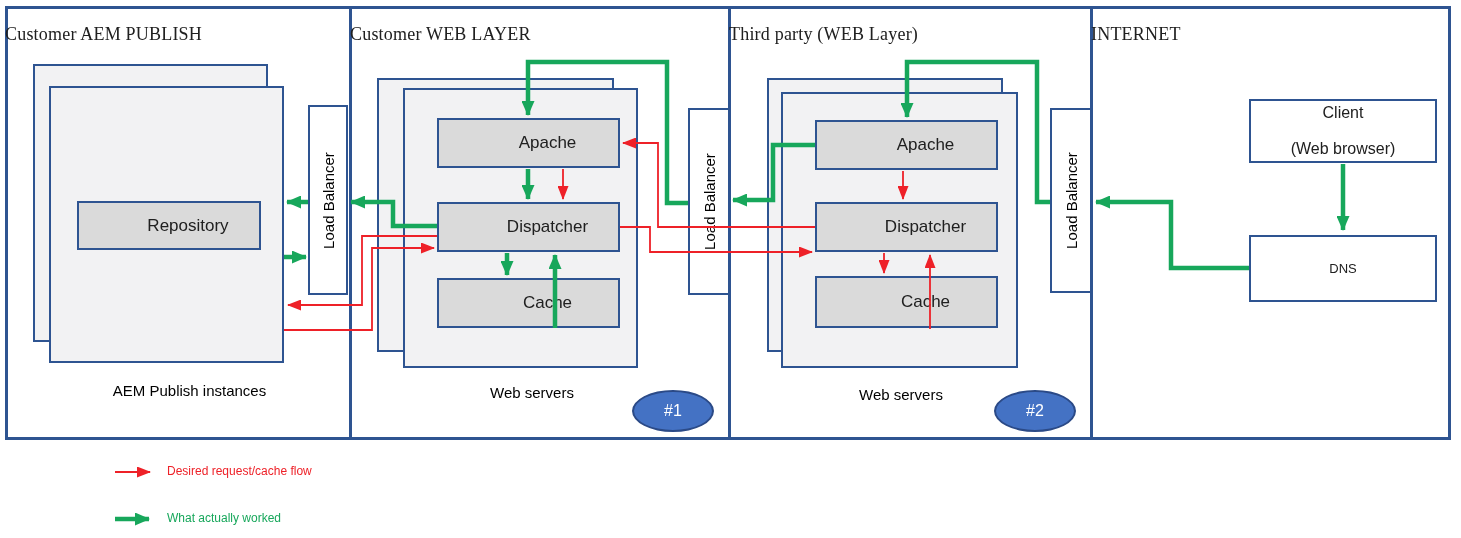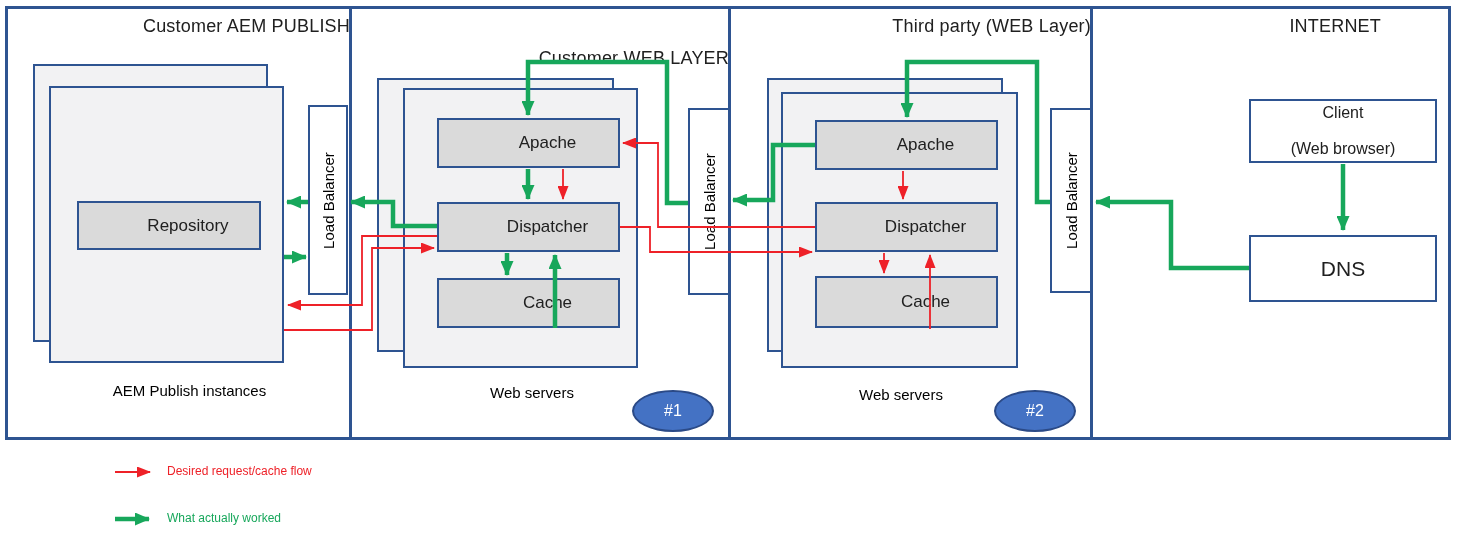--- a/index.html
+++ b/index.html
@@ -12,29 +12,29 @@
     --badge-border:#2b4a87;
     --text:#202020;
   }
   *{box-sizing:border-box;margin:0;padding:0;}
   body{background:#ffffff;font-family:"Liberation Sans",sans-serif;color:var(--text);}
   .canvas{position:relative;width:1461px;height:538px;background:#fff;overflow:hidden;}
 
   .outer{position:absolute;left:5px;top:6px;width:1446px;height:434px;border:3px solid var(--border-blue);z-index:1;}
   .divider{position:absolute;top:6px;height:434px;width:3px;background:var(--border-blue);z-index:2;}
 
-  .sec-title{position:absolute;top:16px;text-align:right;font-size:18px;color:var(--text);z-index:3;letter-spacing:.2px;}
+  .sec-title{position:absolute;top:24px;text-align:left;font-size:18px;color:var(--text);z-index:3;letter-spacing:.2px;font-family:Liberation Serif, serif;}
 
   .page{position:absolute;background:var(--page-fill);border:2px solid var(--border-blue);z-index:3;}
 
   .node{position:absolute;background:var(--node-fill);border:2px solid var(--border-blue);
         display:flex;align-items:center;justify-content:center;font-size:17px;z-index:5;padding-left:38px;}
 
   .plain{position:absolute;background:#fff;border:2px solid var(--border-blue);
-        display:flex;align-items:center;justify-content:center;font-size:21px;z-index:5;}
+        display:flex;align-items:center;justify-content:center;font-size:13px;z-index:5;}
 
   .lb{position:absolute;background:#fff;border:2px solid var(--border-blue);
       display:flex;align-items:center;justify-content:center;z-index:6;}
   .lb span{transform:rotate(-90deg);white-space:nowrap;font-size:15px;color:#000;}
 
   .footer-label{position:absolute;text-align:center;font-size:15px;color:#000;z-index:4;padding-left:24px;}
 
   .badge{position:absolute;width:82px;height:42px;border-radius:50%;background:var(--badge-fill);
          border:2px solid var(--badge-border);color:#fff;display:flex;align-items:center;justify-content:center;
          font-size:16px;z-index:7;}
@@ -55,21 +55,21 @@
 <body>
 
 <div class="canvas">
 
   <div class="outer"></div>
   <div class="divider" style="left:349px;"></div>
   <div class="divider" style="left:728px;"></div>
   <div class="divider" style="left:1090px;"></div>
 
   <div class="sec-title" style="left:5px;width:345px;">Customer AEM PUBLISH</div>
-  <div class="sec-title" style="left:350px;width:379px;margin-top:32px;">Customer WEB LAYER</div>
+  <div class="sec-title" style="left:350px;width:379px;">Customer WEB LAYER</div>
   <div class="sec-title" style="left:729px;width:362px;">Third party (WEB Layer)</div>
   <div class="sec-title" style="left:1091px;width:290px;">INTERNET</div>
 
   <div class="page" style="left:33px;top:64px;width:235px;height:278px;"></div>
   <div class="page" style="left:49px;top:86px;width:235px;height:277px;"></div>
   <div class="node" style="left:77px;top:201px;width:184px;height:49px;">Repository</div>
   <div class="footer-label" style="left:5px;top:382px;width:345px;">AEM Publish instances</div>
 
   <div class="page" style="left:377px;top:78px;width:237px;height:274px;"></div>
   <div class="page" style="left:403px;top:88px;width:235px;height:280px;"></div>

